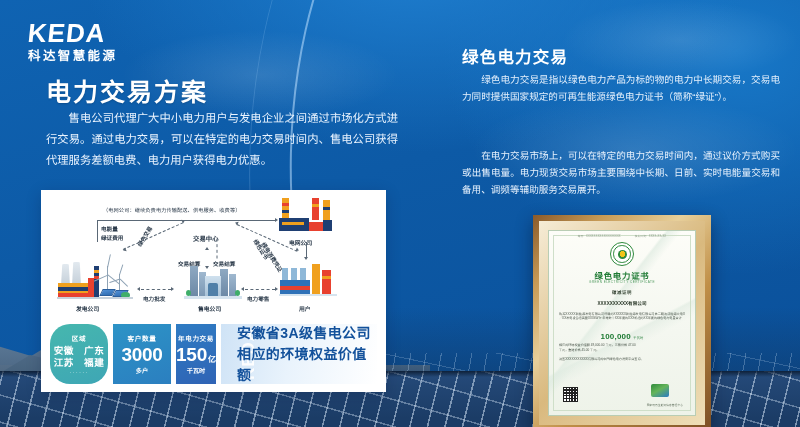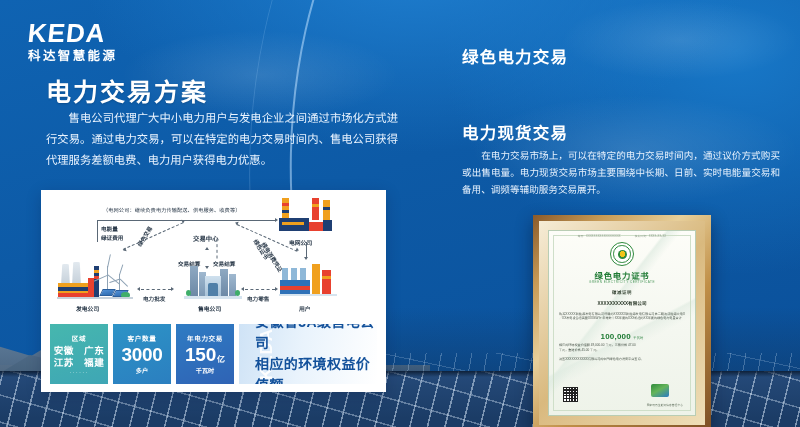--- a/index.html
+++ b/index.html
@@ -158,23 +158,23 @@
   .wind-pole { position:absolute; width:1.2px; background:#8fa3b5; }
   .blade { position:absolute; width:1.4px; background:#8fa3b5; transform-origin:bottom center; border-radius:1px; }
   .pv { position:absolute; background:linear-gradient(170deg,#4f8fd6,#2f6cb0); transform:skewX(-26deg); border:.4px solid #2a5e9c;}
 
   
   .stats { position:absolute; left:9px; top:134px; width:327px; height:60px; display:flex; gap:5px; }
   .stat {
     position:relative; color:#ffffff; text-align:center;
     display:flex; flex-direction:column; align-items:center; justify-content:center;
   }
-  .stat-region { width:58px; background:linear-gradient(160deg,#46b7ae 0%,#3ea6b5 100%); }
+  .stat-region { width:58px; background:linear-gradient(160deg,#46b7ae 0%,#3ea6b5 100%);border-radius:20px; }
   .stat-cust   { width:58px; background:linear-gradient(160deg,#2d93c6 0%,#2b7fc0 100%); }
-  .stat-vol    { width:58px; background:linear-gradient(160deg,#2f7cc3 0%,#2f63b5 100%); }
+  .stat-vol    { width:40px; background:linear-gradient(160deg,#2f7cc3 0%,#2f63b5 100%); }
   .stat-badge  { flex:1; background:linear-gradient(100deg,#cfe3f6 0%,#e9f3fc 45%,#ffffff 100%); overflow:hidden; }
 
   .stat-cap { font-size:6.6px; font-weight:700; letter-spacing:.6px; margin-bottom:2px; }
   .stat-big { font-size:19px; font-weight:700; line-height:1; letter-spacing:-.3px; }
   .stat-unit-sm { font-size:8px; font-weight:700; }
   .stat-foot { font-size:6.2px; font-weight:700; margin-top:2px; }
   .region-rows { font-size:9.6px; font-weight:700; line-height:1.25; letter-spacing:.5px; }
   .region-dots { font-size:6px; letter-spacing:1.2px; opacity:.85; margin-top:1px; }
   .badge-wm {
     position:absolute; left:2px; top:50%; transform:translateY(-50%) rotate(-90deg);
@@ -455,22 +455,22 @@
           <div>相应的环境权益价值额</div>
         </div>
       </div>
     </div>
   </div>
 </div>
 
 <div class="right-col">
 
   <div class="sec-title" style="left:22px;top:44px;">绿色电力交易</div>
-
-  <div class="sec-title" style="left:22px;top:120px;">电力现货交易</div>
+  <div class="sec-body" style="left:22px;top:72px;">绿色电力交易是指以绿色电力产品为标的物的电力中长期交易，交易电力同时提供国家规定的可再生能源绿色电力证书（简称“绿证”）。</div>
+
   <div class="sec-body" style="left:22px;top:148px;font-family:Liberation Serif, serif;">在电力交易市场上，可以在特定的电力交易时间内，通过议价方式购买或出售电量。电力现货交易市场主要围绕中长期、日前、实时电能量交易和备用、调频等辅助服务交易展开。</div>
 
   <div class="cert-wrap">
     <div class="cert-frame">
       <div class="cert-frame-in">
         <div class="cert-paper">
           <div class="cert-inner-border"></div>
 
           <div class="cert-topline">编号：XXXXXXXXXXXXXXXXXX　　　　　核发日期：XXXX-XX-XX</div>
 

